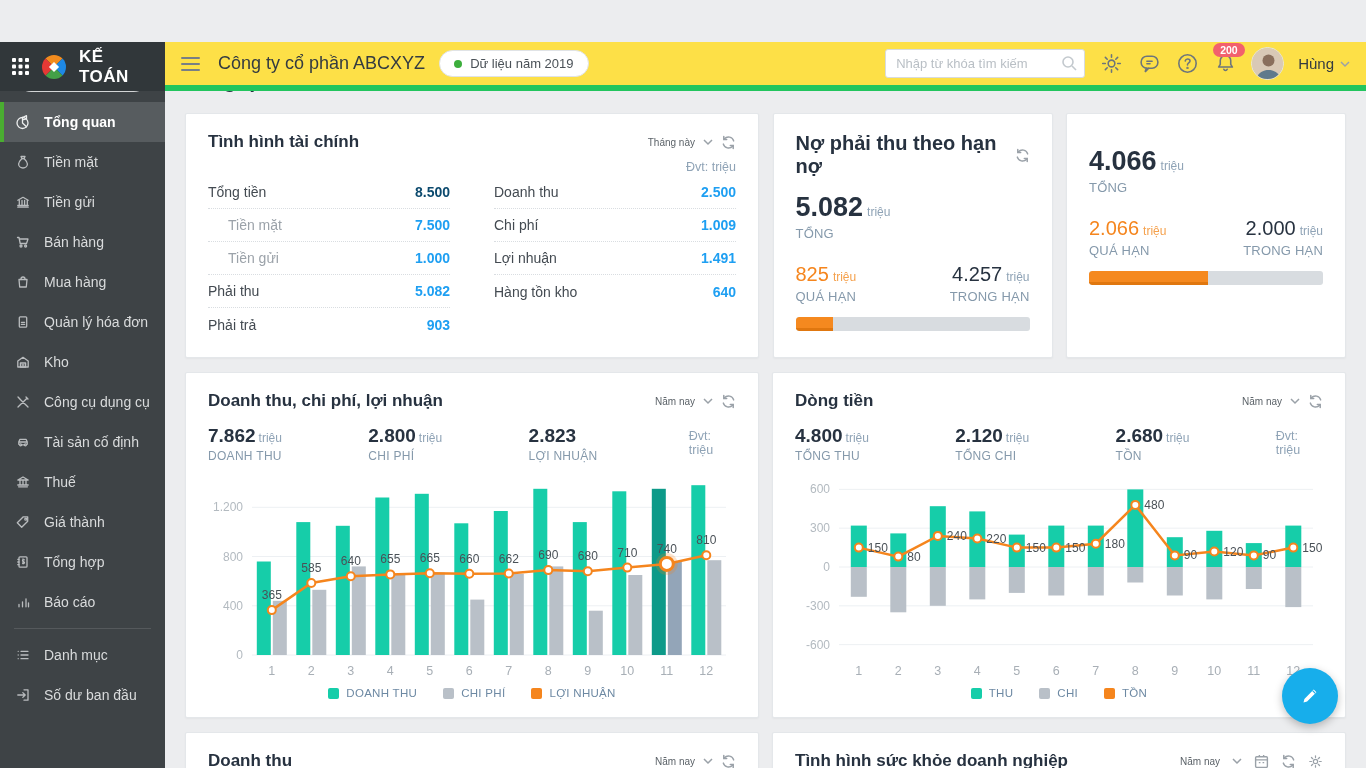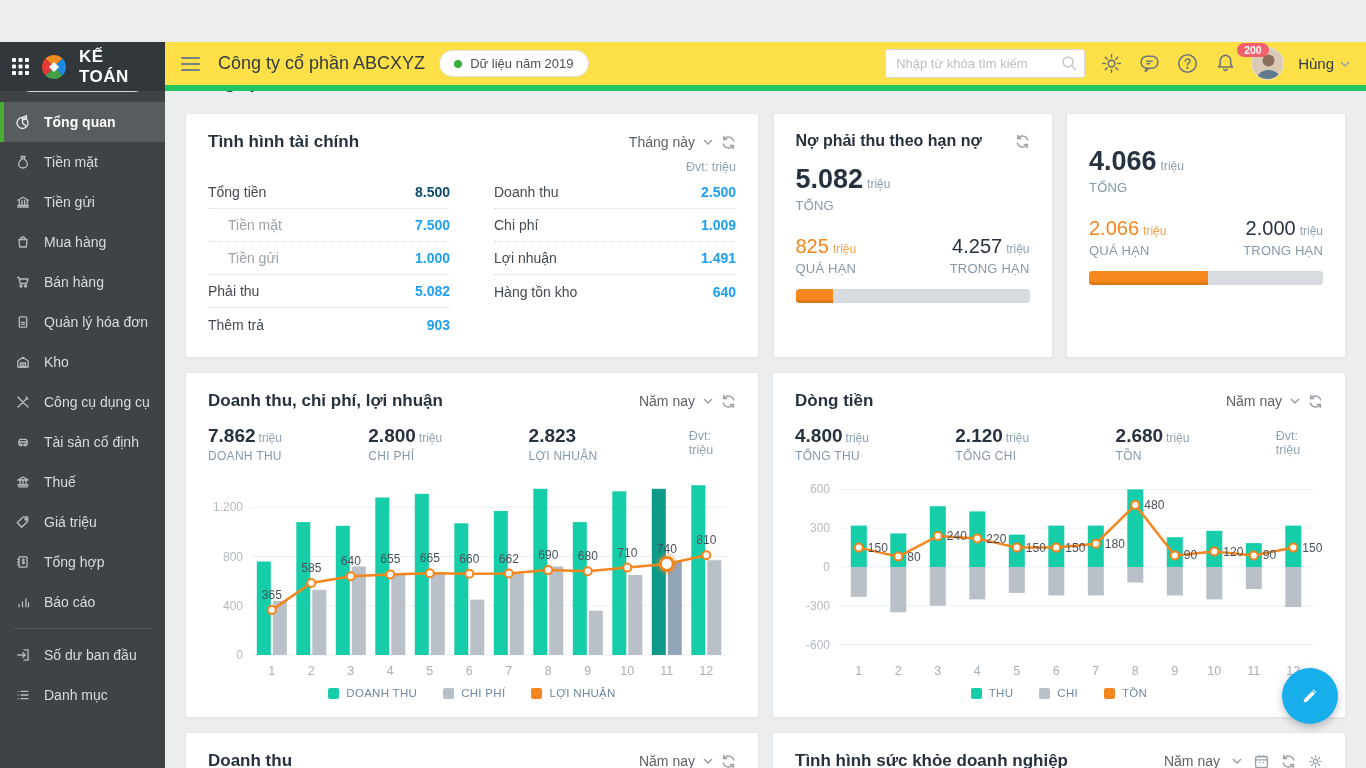--- a/index.html
+++ b/index.html
@@ -20,21 +20,21 @@
     padding:5px 14px; font-size:13px; color:#4a5157; background:#fff; }
   .year-badge .dot { width:8px; height:8px; border-radius:50%; background:#3cae3c; }
   .tb-spacer { flex:1; }
   .search { position:relative; width:200px; }
   .search input { width:100%; height:29px; border:1px solid #d7dbde; border-radius:3px; padding:0 30px 0 10px;
     font-size:13px; color:#4a5157; outline:none; font-family:inherit; }
   .search input::placeholder { color:#b9bfc5; }
   .search .mag { position:absolute; right:7px; top:6px; }
   .tb-icon { width:24px; height:24px; display:flex; align-items:center; justify-content:center; cursor:pointer; }
   .bell-wrap { position:relative; }
-  .count-badge { position:absolute; top:-9px; left:24px; background:#f2606d; color:#fff; font-size:10.5px;
+  .count-badge { position:absolute; top:-9px; left:0; background:#f2606d; color:#fff; font-size:10.5px;
     font-weight:bold; border-radius:9px; padding:2px 7px; line-height:1; }
   .avatar { width:33px; height:33px; border-radius:50%; overflow:hidden; border:1px solid #e3e6e9; cursor:pointer; }
   .user { display:flex; align-items:center; gap:6px; cursor:pointer; font-size:15px; color:#343b41; }
 
   
   .sidebar { position:fixed; top:49px; left:0; width:165px; height:719px; background:#3e4346; z-index:10; }
   .quick-add { margin:12px 16px 10px; width:133px; height:31px; border:2px solid #d3d5d6; border-radius:16px;
     background:transparent; color:#fff; font-weight:bold; font-size:13.5px; display:flex; align-items:center;
     justify-content:center; gap:7px; cursor:pointer; font-family:inherit; }
   .quick-add .plus { color:#7dc855; font-size:18px; font-weight:bold; line-height:1; }
@@ -48,21 +48,21 @@
   
   .main { position:absolute; top:49px; left:165px; width:1201px; height:719px; overflow:hidden; background:#ecedef; }
   .page-head { height:64px; display:flex; align-items:center; justify-content:space-between; padding:0 20px; }
   .page-title { font-size:21px; font-weight:bold; color:#273240; }
   .start-link { display:flex; align-items:center; gap:7px; color:#1b87d3; font-size:13.5px; cursor:pointer; }
   .row { display:flex; justify-content:space-between; margin:0 20px 14px; }
   .card { background:#fff; border:1px solid #e4e7ea; border-radius:2px; box-shadow:0 1px 2px rgba(0,0,0,.04); }
   .card-pad { padding:18px 22px; }
   .card-head { display:flex; align-items:center; justify-content:space-between; }
   .card-title { font-size:17px; font-weight:600; color:#273240; }
-  .period { display:flex; align-items:center; gap:8px; color:#5b6268; font-size:14px; cursor:pointer; }
+  .period { display:flex; align-items:center; gap:8px; color:#5b6268; font-size:10px; cursor:pointer; }
   .unit-note { text-align:right; font-size:12.5px; color:#8fa3b6; margin-top:8px; }
 
   
   .fin-card { width:574px; height:245px; }
   .fin-cols { display:flex; gap:44px; margin-top:2px; }
   .fin-col { flex:1; }
   .fin-row { display:flex; justify-content:space-between; align-items:center; height:33px;
     border-bottom:1px dotted #d9dde1; font-size:14px; color:#434a51; }
   .fin-row:last-child { border-bottom:none; }
   .fin-row .lbl.sub { padding-left:20px; color:#9ba2a9; }
@@ -226,35 +226,35 @@
         <span class="ic">
           <svg width="16" height="16" viewBox="0 0 16 16" fill="none" stroke="#b9bcbe" stroke-width="1.3" stroke-linecap="round" stroke-linejoin="round">
             <path d="M2.8 6.3L8 3.3l5.2 3M4.3 6.3v4.7M7 6.3v4.7M9.6 6.3v4.7M12.3 6.3v4.7M2.8 11.5h10.4M2.8 13.2h10.4"></path>
           </svg>
         </span>
         <span>Tiền gửi</span>
       </div>
       <div class="nav-item">
         <span class="ic">
           <svg width="16" height="16" viewBox="0 0 16 16" fill="none" stroke="#b9bcbe" stroke-width="1.3" stroke-linecap="round" stroke-linejoin="round">
-            <path d="M4 5.5h8l-.7 7.5H4.7z"></path>
-            <path d="M6 5.5V5a2 2 0 0 1 4 0v.5"></path>
-          </svg>
-        </span>
-        <span>Mua hàng</span>
-      </div>
-      <div class="nav-item">
-        <span class="ic">
-          <svg width="16" height="16" viewBox="0 0 16 16" fill="none" stroke="#b9bcbe" stroke-width="1.3" stroke-linecap="round" stroke-linejoin="round">
             <path d="M2.5 3.5H4l1.2 6h6.3l1.5-4.5H4.6"></path>
             <circle cx="6" cy="12" r="1"></circle>
             <circle cx="10.6" cy="12" r="1"></circle>
           </svg>
         </span>
         <span>Bán hàng</span>
+      </div>
+      <div class="nav-item">
+        <span class="ic">
+          <svg width="16" height="16" viewBox="0 0 16 16" fill="none" stroke="#b9bcbe" stroke-width="1.3" stroke-linecap="round" stroke-linejoin="round">
+            <path d="M4 5.5h8l-.7 7.5H4.7z"></path>
+            <path d="M6 5.5V5a2 2 0 0 1 4 0v.5"></path>
+          </svg>
+        </span>
+        <span>Mua hàng</span>
       </div>
       <div class="nav-item">
         <span class="ic">
           <svg width="16" height="16" viewBox="0 0 16 16" fill="none" stroke="#b9bcbe" stroke-width="1.3" stroke-linecap="round" stroke-linejoin="round">
             <rect x="4.3" y="2.8" width="7.4" height="10.4" rx="1"></rect>
             <path d="M6.4 8.3h3.2M6.4 10.4h3.2"></path>
           </svg>
         </span>
         <span>Quản lý hóa đơn</span>
       </div>
@@ -295,21 +295,21 @@
         </span>
         <span>Thuế</span>
       </div>
       <div class="nav-item">
         <span class="ic">
           <svg width="16" height="16" viewBox="0 0 16 16" fill="none" stroke="#b9bcbe" stroke-width="1.3" stroke-linecap="round" stroke-linejoin="round">
             <path d="M8.3 2.8h4.4v4.4l-6 6-4.4-4.4z"></path>
             <circle cx="10.8" cy="5.2" r="1"></circle>
           </svg>
         </span>
-        <span>Giá triệu</span>
+        <span>Giá thành</span>
       </div>
       <div class="nav-item">
         <span class="ic">
           <svg width="16" height="16" viewBox="0 0 16 16" fill="none" stroke="#b9bcbe" stroke-width="1.3" stroke-linecap="round" stroke-linejoin="round">
             <rect x="4" y="2.8" width="8" height="10.4" rx="1"></rect>
             <path d="M4 5.3H2.8M4 8H2.8M4 10.7H2.8"></path>
             <path d="M9.4 5.8c-1.6-.6-2.7 1-0.9 1.8s.8 2.4-.9 1.8M8 4.8v5"></path>
           </svg>
         </span>
         <span>Tổng hợp</span>
@@ -319,32 +319,32 @@
           <svg width="16" height="16" viewBox="0 0 16 16" fill="none" stroke="#b9bcbe" stroke-width="1.3" stroke-linecap="round" stroke-linejoin="round">
             <path d="M4 12.8v-2.3M7.5 12.8V7.8M11 12.8V4.8M13.5 12.8V9"></path>
           </svg>
         </span>
         <span>Báo cáo</span>
       </div>
       <div class="nav-div"></div>
       <div class="nav-item">
         <span class="ic">
           <svg width="16" height="16" viewBox="0 0 16 16" fill="none" stroke="#b9bcbe" stroke-width="1.3" stroke-linecap="round" stroke-linejoin="round">
+            <path d="M6 4.3h7M6 8h7M6 11.7h7M3.2 4.3h.01M3.2 8h.01M3.2 11.7h.01"></path>
+          </svg>
+        </span>
+        <span>Danh mục</span>
+      </div>
+      <div class="nav-item">
+        <span class="ic">
+          <svg width="16" height="16" viewBox="0 0 16 16" fill="none" stroke="#b9bcbe" stroke-width="1.3" stroke-linecap="round" stroke-linejoin="round">
             <path d="M9 2.8h4v10.4H9M2.8 8h7M7.8 5.6L10.2 8 7.8 10.4"></path>
           </svg>
         </span>
         <span>Số dư ban đầu</span>
-      </div>
-      <div class="nav-item">
-        <span class="ic">
-          <svg width="16" height="16" viewBox="0 0 16 16" fill="none" stroke="#b9bcbe" stroke-width="1.3" stroke-linecap="round" stroke-linejoin="round">
-            <path d="M6 4.3h7M6 8h7M6 11.7h7M3.2 4.3h.01M3.2 8h.01M3.2 11.7h.01"></path>
-          </svg>
-        </span>
-        <span>Danh mục</span>
       </div>
     </nav>
 </aside>
 
 <main class="main">
 
   <div class="page-head">
     <h1 class="page-title">Tổng quan</h1>
     <span class="start-link">
       <svg width="16" height="16" viewBox="0 0 16 16" fill="none" stroke="#1b87d3" stroke-width="1.4">
@@ -385,21 +385,21 @@
             </div>
             <div class="fin-row">
               <span class="lbl sub">Tiền gửi</span>
               <span class="val ">1.000</span>
             </div>
             <div class="fin-row">
               <span class="lbl ">Phải thu</span>
               <span class="val ">5.082</span>
             </div>
             <div class="fin-row">
-              <span class="lbl ">Thêm trả</span>
+              <span class="lbl ">Phải trả</span>
               <span class="val ">903</span>
             </div>
           </div>
         <div class="fin-col" id="fin-right">
             <div class="fin-row">
               <span class="lbl ">Doanh thu</span>
               <span class="val ">2.500</span>
             </div>
             <div class="fin-row">
               <span class="lbl ">Chi phí</span>
@@ -412,21 +412,21 @@
             <div class="fin-row">
               <span class="lbl ">Hàng tồn kho</span>
               <span class="val ">640</span>
             </div>
           </div>
       </div>
     </section>
 
     <section class="card debt-card">
       <div class="card-head">
-        <span class="card-title" style="font-size:16px;">Nợ phải thu theo hạn nợ</span>
+        <span class="card-title" style="font-size:20px;">Nợ phải thu theo hạn nợ</span>
         <svg width="15" height="15" viewBox="0 0 14 14" fill="none" stroke="#9aa1a8" stroke-width="1.4" stroke-linecap="round">
           <path d="M11.8 5.5A5 5 0 0 0 3.2 3.6"></path>
             <path d="M2.6 1.4v2.7h2.7"></path>
           <path d="M2.2 8.5A5 5 0 0 0 10.8 10.4"></path>
             <path d="M11.4 12.6V9.9H8.7"></path>
         </svg>
       </div>
       <div class="big-val"><span>5.082</span><span class="u">triệu</span></div>
       <div class="cap">TỔNG</div>
       <div class="debt-split">

